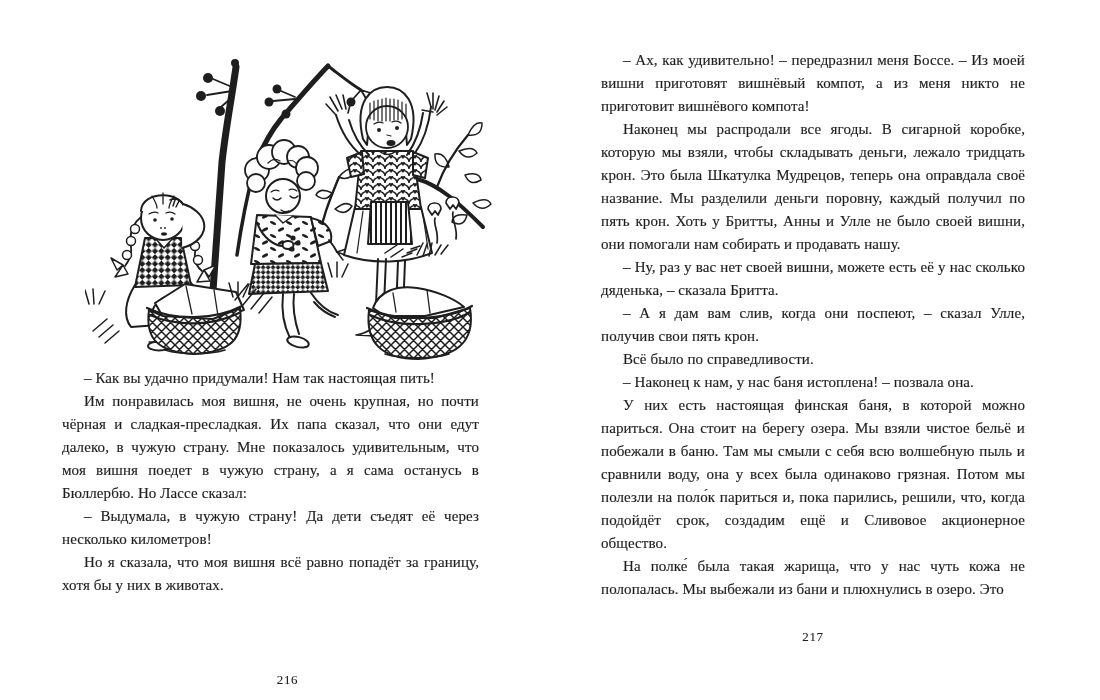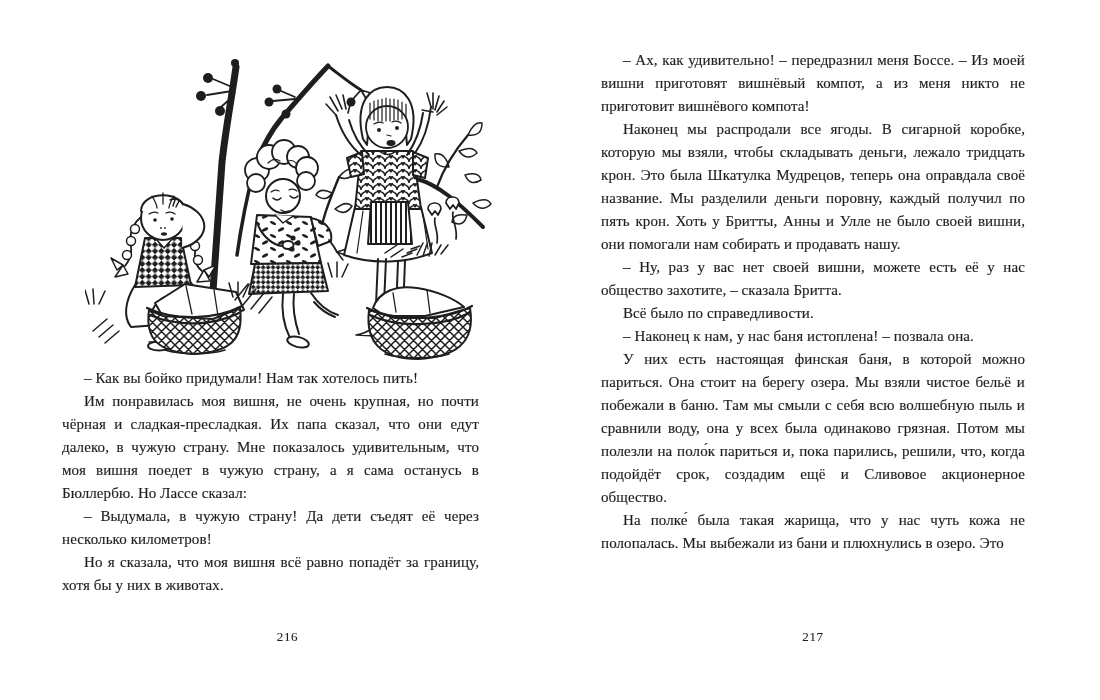--- a/index.html
+++ b/index.html
@@ -25,21 +25,21 @@
   .right-text { left: 601px; top: 49px;  width: 424px; }
   .page-number {
     position: absolute;
     top: 629px;
     color: #1e1e1e;
     font-size: 13px;
     letter-spacing: 0.6px;
     text-align: center;
     -webkit-text-stroke: 0.1px #1e1e1e;
   }
-  .pn-left  { left: 80px;  width: 415px; }
+  .pn-left  { left: 80px;  width: 415px; margin-top: 43px; }
   .pn-right { left: 601px; width: 424px; }
   .illustration { position: absolute; left: 85px; top: 57px; }
 </style>
 </head>
 <body>
 
 <div class="spread">
 
   <svg class="illustration" width="425" height="307" viewBox="0 0 425 307" aria-label="Three children picking cherries: a girl with braids sits by a wicker basket, a curly-haired child runs holding berries, a girl with a bob haircut waves both arms among cherry branches; two wicker baskets with white cloth, grass and bluebells">
     <defs>
@@ -244,31 +244,32 @@
       <path d="M148,240 L144,226 M153,240 L153,225 M158,240 L164,227"></path>
       <path d="M247,220 L243,206 M252,220 L252,205 M257,220 L263,207"></path>
       <path d="M150,243 L163,227 M158,248 L171,232 M166,252 L179,236 M174,256 L187,240"></path>
       <path d="M8,274 L22,262 M14,280 L28,268 M20,286 L34,274"></path>
       <path d="M332,198 L338,186 M338,199 L342,187 M344,199 L347,186 M350,198 L356,188 M356,197 L363,188"></path>
       <path d="M300,196 L312,188 M306,200 L318,192"></path>
     </g>
   </svg>
 
   <div class="text-block left-text">
-    <p>– Как вы бойко придумали! Нам так хотелось пить!</p>
+    <p>– Как вы удачно придумали! Нам так настоящая пить!</p>
     <p>Им понравилась моя вишня, не очень крупная, но почти чёрная и сладкая-пресладкая. Их папа сказал, что они едут далеко, в чужую страну. Мне показалось удивительным, что моя вишня поедет в чужую страну, а я сама останусь в Бюллербю. Но Лассе сказал:</p>
     <p>– Выдумала, в чужую страну! Да дети съедят её через несколько километров!</p>
     <p>Но я сказала, что моя вишня всё равно попадёт за границу, хотя бы у них в животах.</p>
   </div>
   <div class="page-number pn-left">216</div>
 
   <div class="text-block right-text">
     <p>– Ах, как удивительно! – передразнил меня Боссе. – Из моей вишни приготовят вишнёвый компот, а из меня никто не приготовит вишнёвого компота!</p>
     <p>Наконец мы распродали все ягоды. В сигарной коробке, которую мы взяли, чтобы складывать деньги, лежало тридцать крон. Это была Шкатулка Мудрецов, теперь она оправдала своё название. Мы разделили деньги поровну, каждый получил по пять крон. Хоть у Бритты, Анны и Улле не было своей вишни, они помогали нам собирать и продавать нашу.</p>
-    <p>– Ну, раз у вас нет своей вишни, можете есть её у нас общество захотите, – сказала Бритта.</p>
+    <p>– Ну, раз у вас нет своей вишни, можете есть её у нас сколько дяденька, – сказала Бритта.</p>
+    <p>– А я дам вам слив, когда они поспеют, – сказал Улле, получив свои пять крон.</p>
     <p>Всё было по справедливости.</p>
     <p>– Наконец к нам, у нас баня истоплена! – позвала она.</p>
     <p>У них есть настоящая финская баня, в которой можно париться. Она стоит на берегу озера. Мы взяли чистое бельё и побежали в баню. Там мы смыли с себя всю волшебную пыль и сравнили воду, она у всех была одинаково грязная. Потом мы полезли на поло́к париться и, пока парились, решили, что, когда подойдёт срок, создадим ещё и Сливовое акционерное общество.</p>
     <p>На полке́ была такая жарища, что у нас чуть кожа не полопалась. Мы выбежали из бани и плюхнулись в озеро. Это</p>
   </div>
   <div class="page-number pn-right">217</div>
 
 </div>
 
 </body></html>

